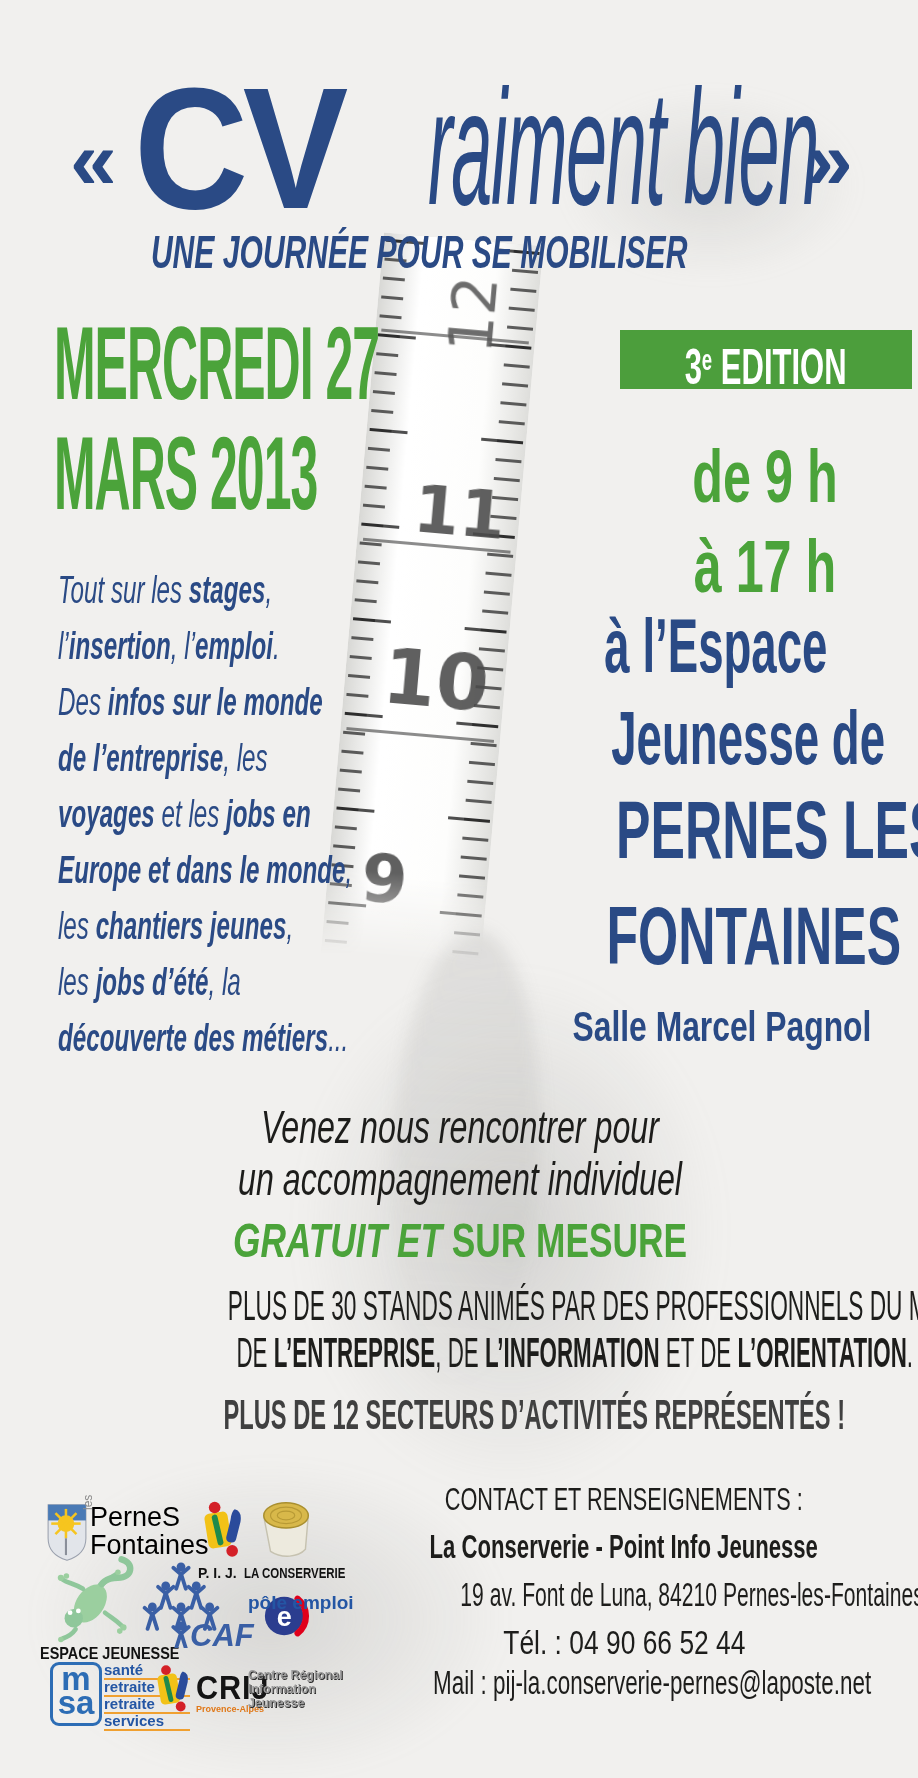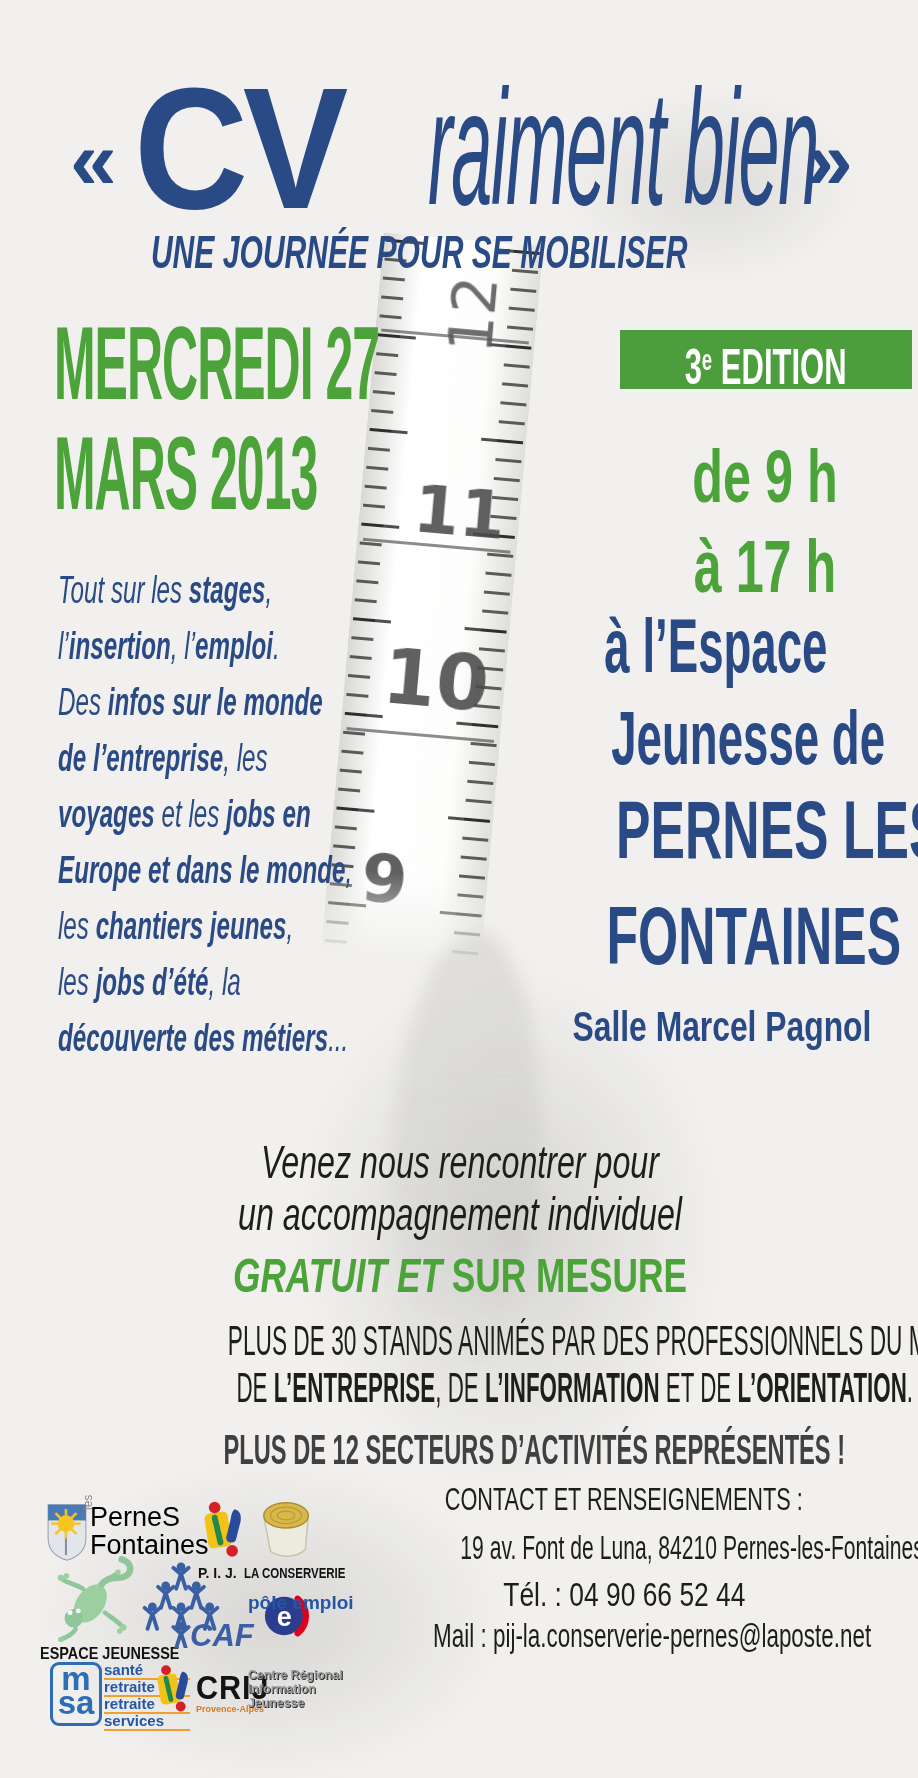--- a/index.html
+++ b/index.html
@@ -69,21 +69,21 @@
   .loc .l34 > span { display:inline-block; transform:scaleX(.63); }
   .loc .gap { margin-top:14px; }
   .room { position:absolute; left:520px; top:1002px; width:392px; text-align:center; color:#2a4a85; font-weight:bold; font-size:43px; white-space:nowrap; }
   .room .cx { transform:scaleX(.74); }
 
   
   .topics { position:absolute; left:58px; top:562px; color:#2a4a85; font-style:italic; font-size:39px; line-height:56px; white-space:nowrap; }
   .topics div { transform:scaleX(.62); transform-origin:0 50%; }
 
   
-  .centerblk { position:absolute; left:30px; width:860px; text-align:center; white-space:nowrap;margin-top:35px; }
+  .centerblk { position:absolute; left:30px; width:860px; text-align:center; white-space:nowrap; }
   .invite1 { top:1100px; font-size:46px; font-style:italic; color:#1d1d1b; }
   .invite1 div, .invite2 div { transform:scaleX(.70); }
   .invite2 { top:1152px; font-size:46px; font-style:italic; color:#1d1d1b; }
   .free { top:1212px; font-size:49px; font-weight:bold; color:#4ba33a; }
   .free div { transform:scaleX(.72); }
   .stands1 { top:1282px; font-size:42px; color:#1d1d1b; }
   .stands1 div { transform:scaleX(.54); }
   .stands2 { top:1328px; font-size:43px; color:#1d1d1b; }
   .stands2 div { transform:scaleX(.52); }
   .sectors { top:1390px; font-size:43px; font-weight:bold; color:#404040; }
@@ -208,20 +208,21 @@
     </div>
   <div class="centerblk stands2">
       <div><span>DE </span><span class="b">L’ENTREPRISE</span><span>, DE </span><span class="b">L’INFORMATION</span><span> ET DE </span><span class="b">L’ORIENTATION</span><span>.</span></div>
     </div>
   <div class="centerblk sectors">
       <div>PLUS DE 12 SECTEURS D’ACTIVITÉS REPRÉSENTÉS !</div>
     </div>
 
   <div class="contact">
     <div class="c-head"><span class="cx">CONTACT ET RENSEIGNEMENTS :</span></div>
+    <div class="c-org"><span class="cx">La Conserverie - Point Info Jeunesse</span></div>
     <div class="c-addr"><span class="cx">19 av. Font de Luna, 84210 Pernes-les-Fontaines</span></div>
     <div class="c-tel"><span class="cx">Tél. : 04 90 66 52 44</span></div>
     <div class="c-mail"><span class="cx">Mail : pij-la.conserverie-pernes@laposte.net</span></div>
   </div>
 
   <div class="abs pernes">
     <span>
       <svg width="42" height="60" viewBox="0 0 40 56">
         <path d="M2 2 H38 V34 C38 46 30 52 20 55 C10 52 2 46 2 34 Z" fill="#e2e5ea" stroke="#9aa0ad" stroke-width="1"></path>
         <rect x="2" y="2" width="36" height="15" fill="#4a7ab5"></rect>

